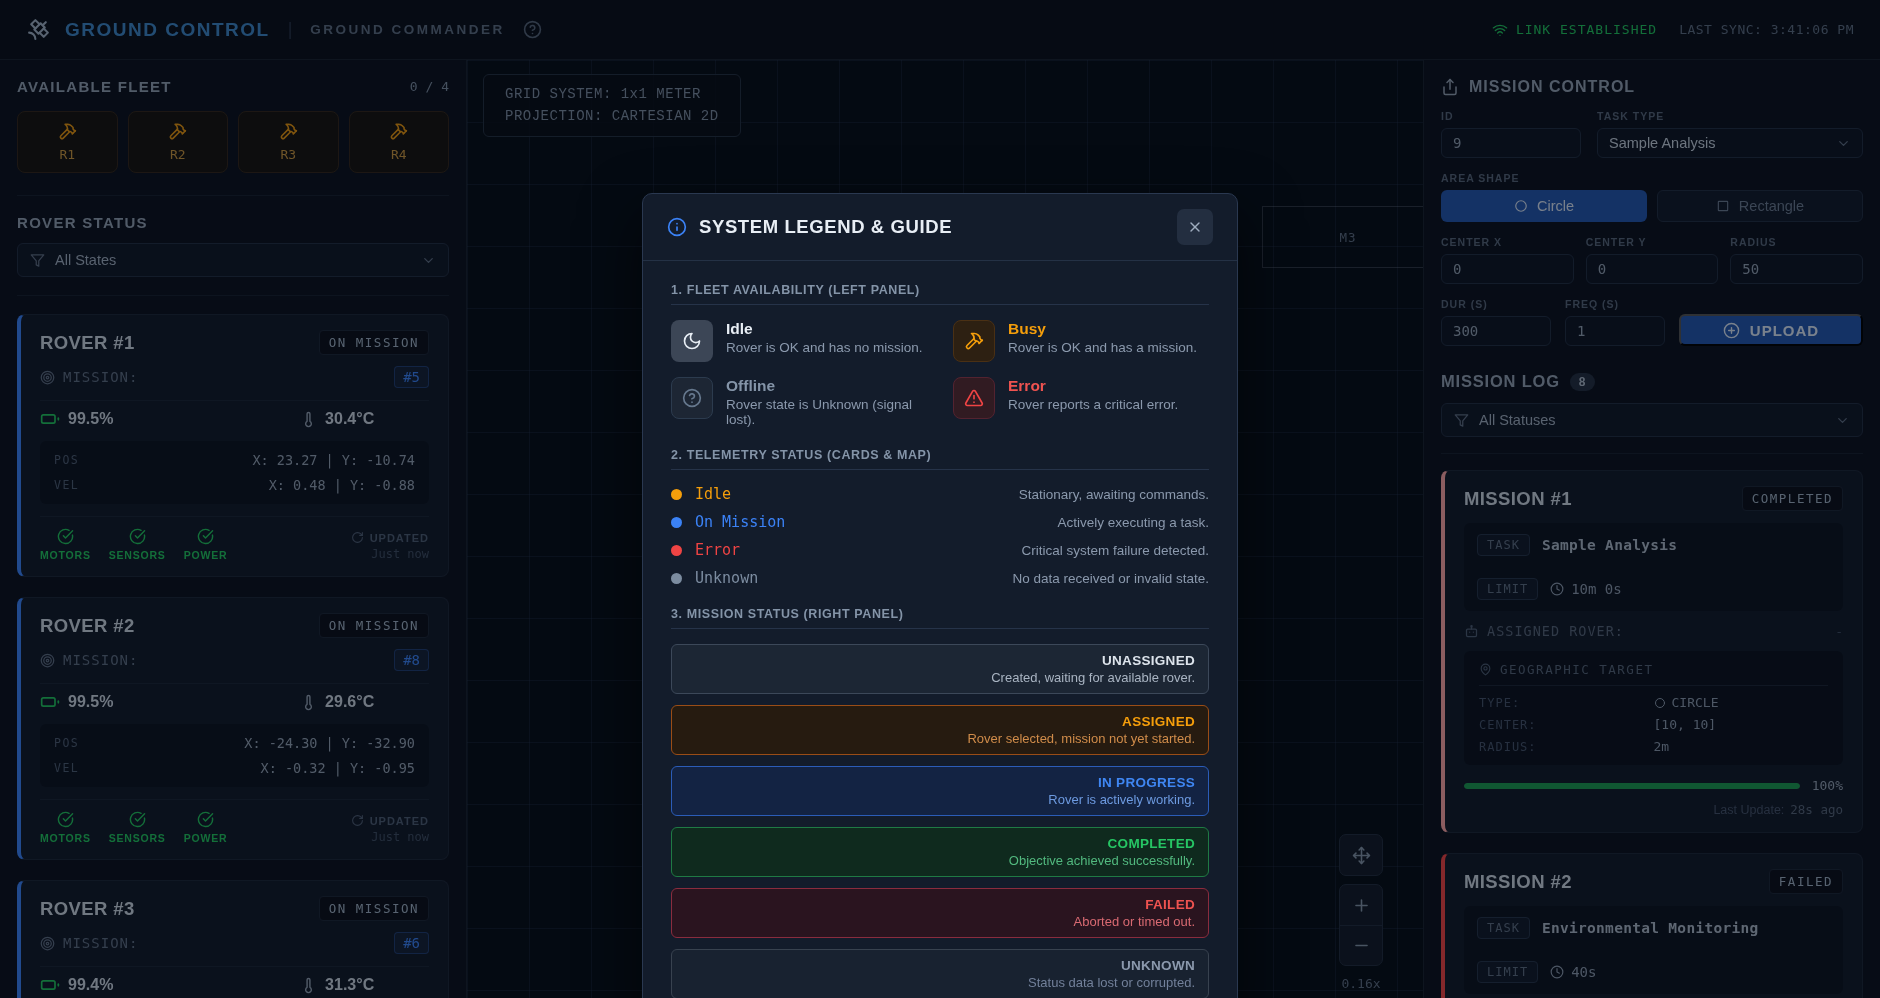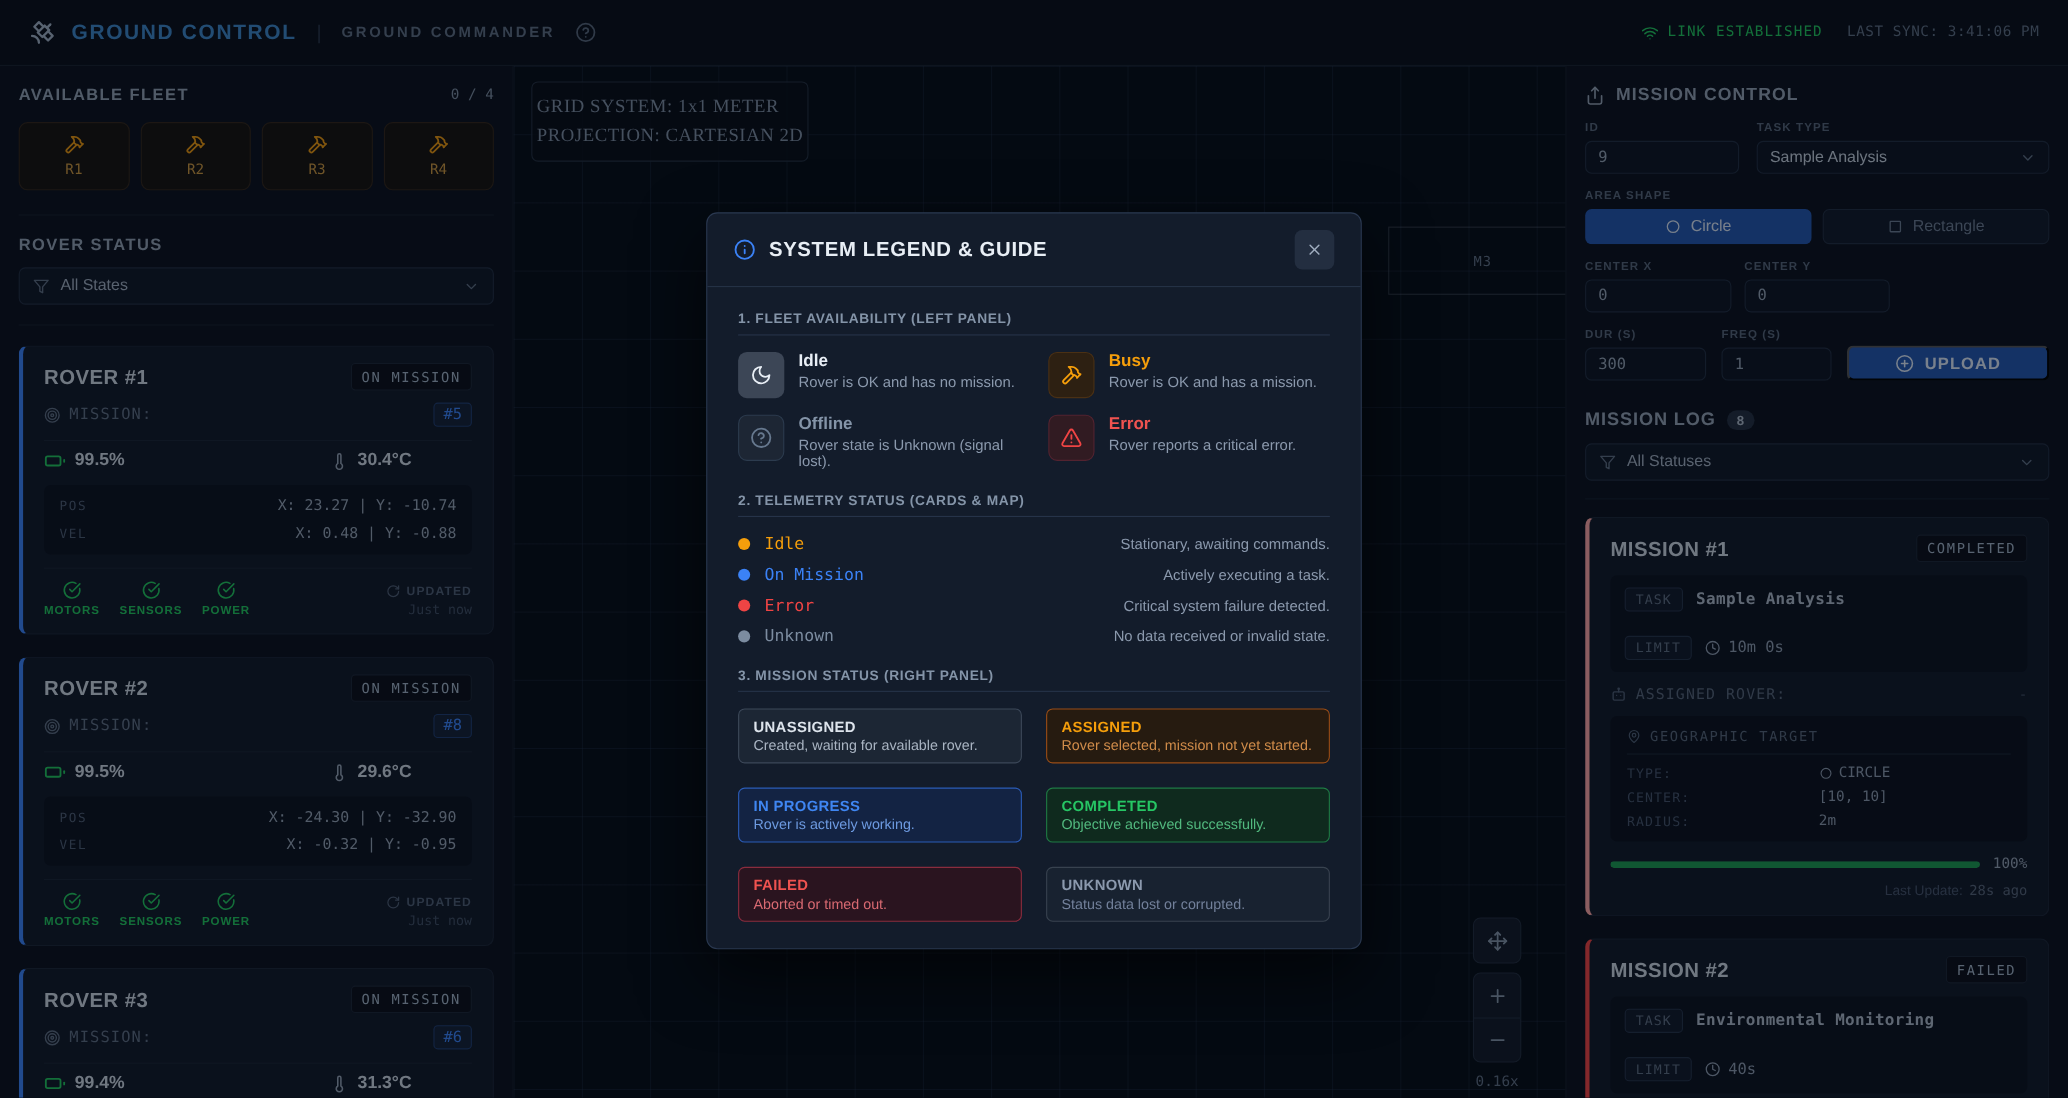--- a/index.html
+++ b/index.html
@@ -69,21 +69,21 @@
   .u1 { display:flex; align-items:center; justify-content:flex-end; gap:6px; }
   .refresh-ic { width:13px; height:13px; stroke:#4e5d73; }
   .u1 span { font-size:11px; font-weight:700; letter-spacing:1px; color:#4e5d73; }
   .u2 { margin-top:3px; font-family:"DejaVu Sans Mono",monospace; font-size:12px; color:#3f4e63; }
 
   
   .map { flex:1; position:relative; background:#070d16;
     background-image:linear-gradient(to right, rgba(40,60,90,.30) 1px, transparent 1px),
                      linear-gradient(to bottom, rgba(40,60,90,.30) 1px, transparent 1px);
     background-size:62px 62px; overflow:hidden; }
-  .grid-info { position:absolute; left:16px; top:14px; background:rgba(9,14,23,.85); border:1px solid #243040; border-radius:6px; padding:9px 4px; font-family:Liberation Serif, serif; font-size:17px; line-height:1.55; color:#7c8ca0; letter-spacing:.5px; }
+  .grid-info { position:absolute; left:16px; top:14px; background:rgba(9,14,23,.85); border:1px solid #243040; border-radius:6px; padding:9px 21px; font-family:Liberation Mono, monospace; font-size:14px; line-height:1.55; color:#7c8ca0; letter-spacing:.5px; }
   .zone { position:absolute; left:795px; top:146px; width:172px; height:62px; border:1px solid rgba(148,163,184,.28); display:flex; align-items:center; justify-content:center; }
   .zone span { font-family:"DejaVu Sans Mono",monospace; font-size:12.5px; color:#5e6d82; letter-spacing:1px; }
   .map-ctrls { position:absolute; right:40px; top:774px; width:44px; }
   .ctrl-btn { width:44px; height:42px; background:#131b28; border:1px solid #222d3f; border-radius:7px; display:flex; align-items:center; justify-content:center; cursor:pointer; }
   .zoom-stack { margin-top:8px; background:#131b28; border:1px solid #222d3f; border-radius:7px; overflow:hidden; }
   .zoom-btn { width:100%; height:40px; display:flex; align-items:center; justify-content:center; cursor:pointer; }
   .zoom-btn + .zoom-btn { border-top:1px solid #222d3f; }
   .ctrl-ic { width:19px; height:19px; stroke:#8494a8; }
   .zoom-lvl { margin-top:10px; text-align:center; font-family:"DejaVu Sans Mono",monospace; font-size:13px; color:#5e6d82; }
 
@@ -165,21 +165,21 @@
   .ititle { font-size:15.5px; font-weight:700; }
   .t-idle { color:#e8eef5; } .t-busy { color:#f59e0b; } .t-off { color:#8494a8; } .t-err { color:#ef5350; }
   .idesc { margin-top:2px; font-size:13.5px; color:#8b99ad; }
   .s2-rows { margin-bottom:20px; }
   .tele-row { display:flex; align-items:center; justify-content:space-between; }
   .tele-row + .tele-row { margin-top:10px; }
   .tele-left { display:flex; align-items:center; gap:13px; }
   .dot { width:11px; height:11px; border-radius:50%; }
   .tele-lbl { font-family:"DejaVu Sans Mono",monospace; font-size:15px; }
   .tele-desc { font-size:13.5px; color:#8b99ad; }
-  .s3-grid { display:grid; grid-template-columns:1fr 1fr; gap:22px; }
+  .s3-grid { display:grid; grid-template-columns:1fr; gap:11px;text-align:right; }
   .stbox { border-radius:6px; padding:8px 13px; border:1px solid; }
   .stbox .st-t { font-size:13.5px; font-weight:800; letter-spacing:.3px; }
   .stbox .st-d { margin-top:2px; font-size:13px; }
   .st-0 { border-color:#3c4859; background:#1c2634; } .st-0 .st-t { color:#dde4ec; } .st-0 .st-d { color:#a9b4c2; }
   .st-1 { border-color:#9a4d16; background:#261b10; } .st-1 .st-t { color:#f59e0b; } .st-1 .st-d { color:#d08c4a; }
   .st-2 { border-color:#2b5cb8; background:#132343; } .st-2 .st-t { color:#3f86f2; } .st-2 .st-d { color:#6d9ae0; }
   .st-3 { border-color:#1f7a44; background:#0f2a1e; } .st-3 .st-t { color:#26c564; } .st-3 .st-d { color:#52b97f; }
   .st-4 { border-color:#8a2c3e; background:#2a141f; } .st-4 .st-t { color:#ef5350; } .st-4 .st-d { color:#d96a72; }
   .st-5 { border-color:#38424f; background:#182230; } .st-5 .st-t { color:#8b99ad; } .st-5 .st-d { color:#72809a; }
 
@@ -549,20 +549,24 @@
         </div>
         <div class="fr3">
           <div>
             <label class="flabel">CENTER X</label>
             <div class="input">0</div>
           </div>
           <div>
             <label class="flabel">CENTER Y</label>
             <div class="input">0</div>
           </div>
+          <div>
+            <label class="flabel">RADIUS</label>
+            <div class="input">50</div>
+          </div>
         </div>
         <div class="frd">
           <div>
             <label class="flabel">DUR (S)</label>
             <div class="input">300</div>
           </div>
           <div>
             <label class="flabel">FREQ (S)</label>
             <div class="input">1</div>
           </div>

